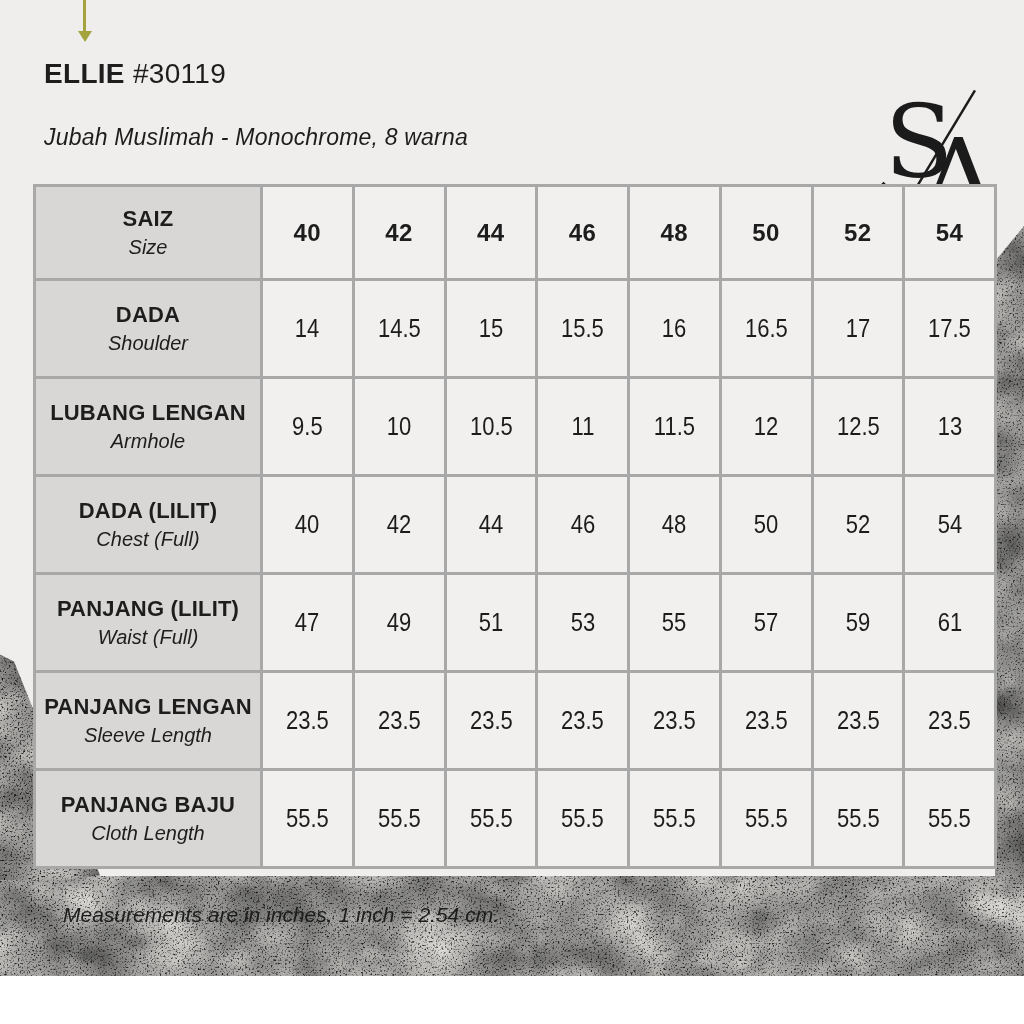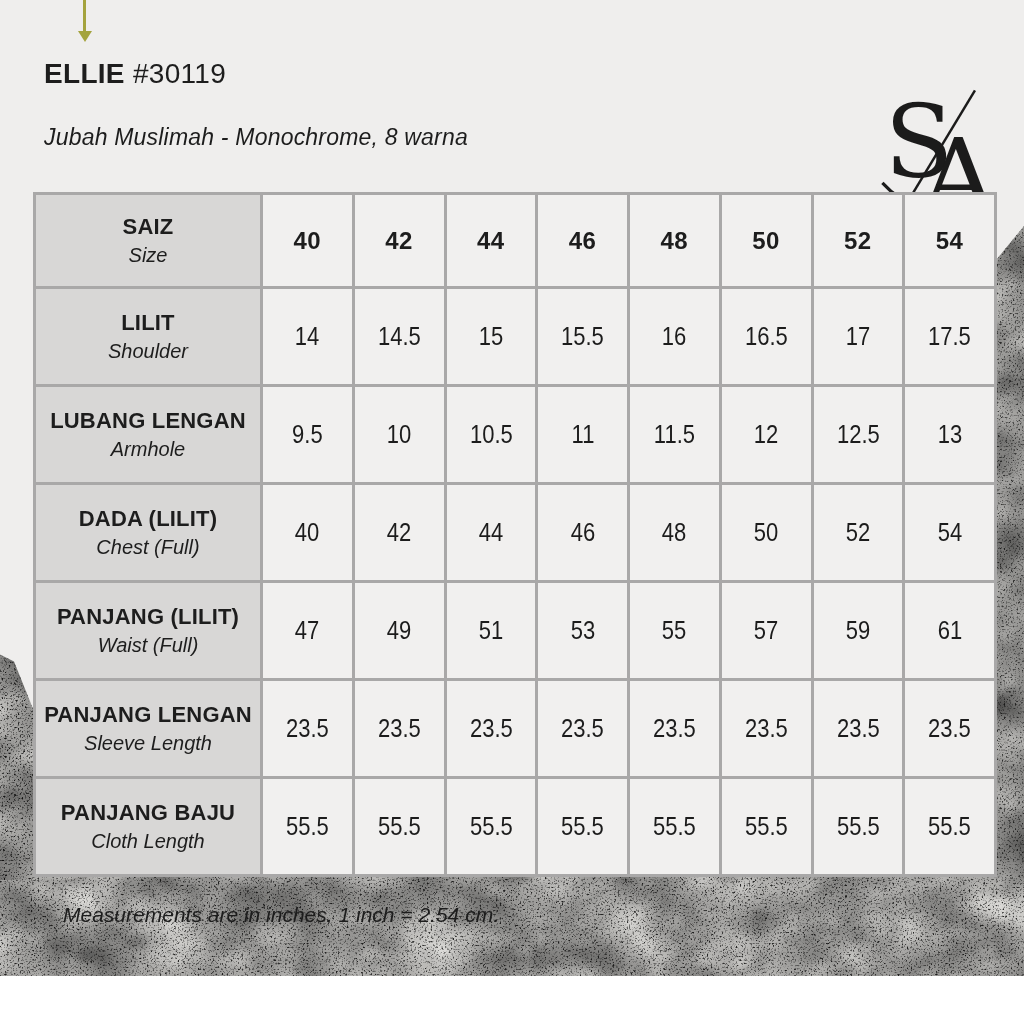--- a/index.html
+++ b/index.html
@@ -26,21 +26,21 @@
   .product-name{font-weight:800;}
   .product-code{font-weight:500;}
   .product-subtitle{position:absolute; left:44px; top:92px; font-size:23px;
                     font-style:italic; font-weight:500; letter-spacing:.2px;}
   .logo{position:absolute; left:868px; top:18px; width:144px; height:150px;}
   .chart-title{position:absolute; left:64px; top:144px; white-space:nowrap;}
   .chart-title .my{font-size:36px; font-weight:800; letter-spacing:.5px;}
   .chart-title .en{font-size:31px; font-style:italic; font-weight:400; margin-left:8px;}
   
   table.size-table{
-    position:absolute; left:33px; top:192px; width:964px;
+    position:absolute; left:33px; top:184px; width:964px;
     border-collapse:collapse; table-layout:fixed;
   }
   .size-table th,.size-table td{
     border:3px solid #a9a8a8; text-align:center; vertical-align:middle; padding:0;
   }
   .size-table thead tr{height:94px;}
   .size-table tbody tr{height:98px;}
   .size-table th.lbl{background:#d8d7d6; font-weight:400;}
   .size-table td.num,.size-table th.num{background:#f1f0ef;}
   .size-table th.num{font-weight:700; font-size:24px; letter-spacing:.5px;}
@@ -138,21 +138,21 @@
           <th class="num">46</th>
           <th class="num">48</th>
           <th class="num">50</th>
           <th class="num">52</th>
           <th class="num">54</th>
         </tr>
     </thead>
     <tbody>
         <tr>
           <th class="lbl">
-            <div class="my">LILIT</div>
+            <div class="my">DADA</div>
             <div class="en">Shoulder</div>
           </th>
           <td class="num"><span class="cond">14</span></td>
           <td class="num"><span class="cond">14.5</span></td>
           <td class="num"><span class="cond">15</span></td>
           <td class="num"><span class="cond">15.5</span></td>
           <td class="num"><span class="cond">16</span></td>
           <td class="num"><span class="cond">16.5</span></td>
           <td class="num"><span class="cond">17</span></td>
           <td class="num"><span class="cond">17.5</span></td>

